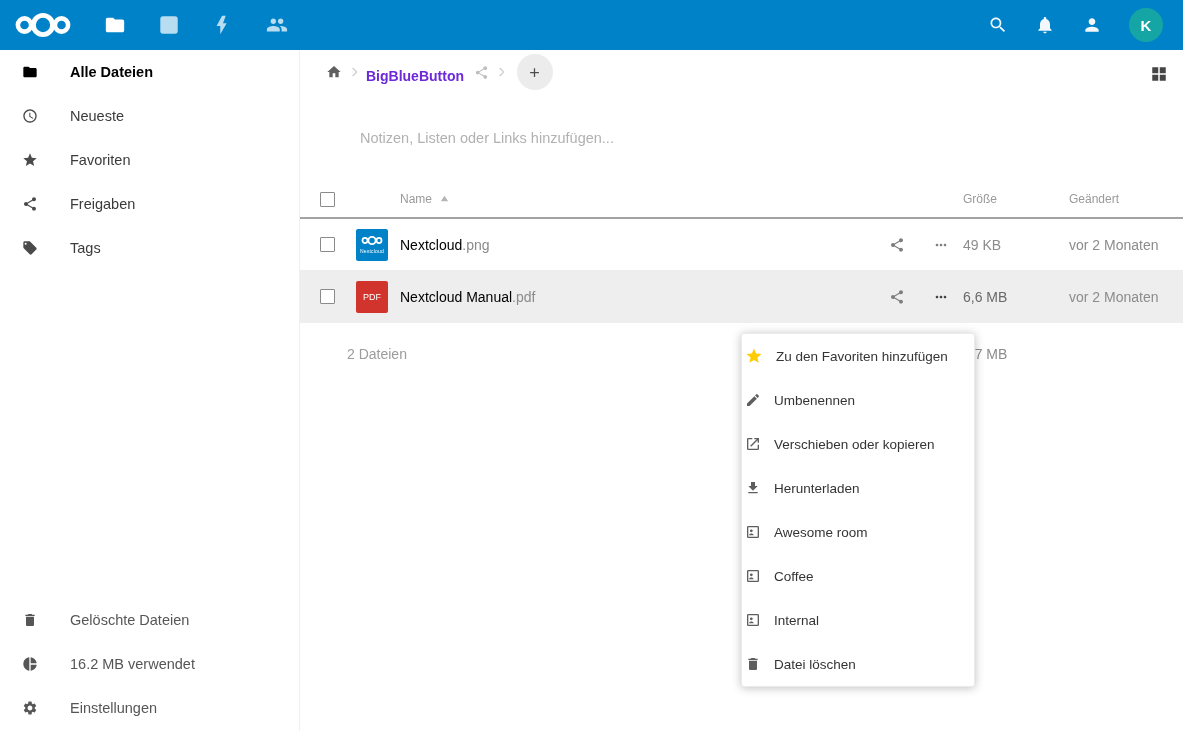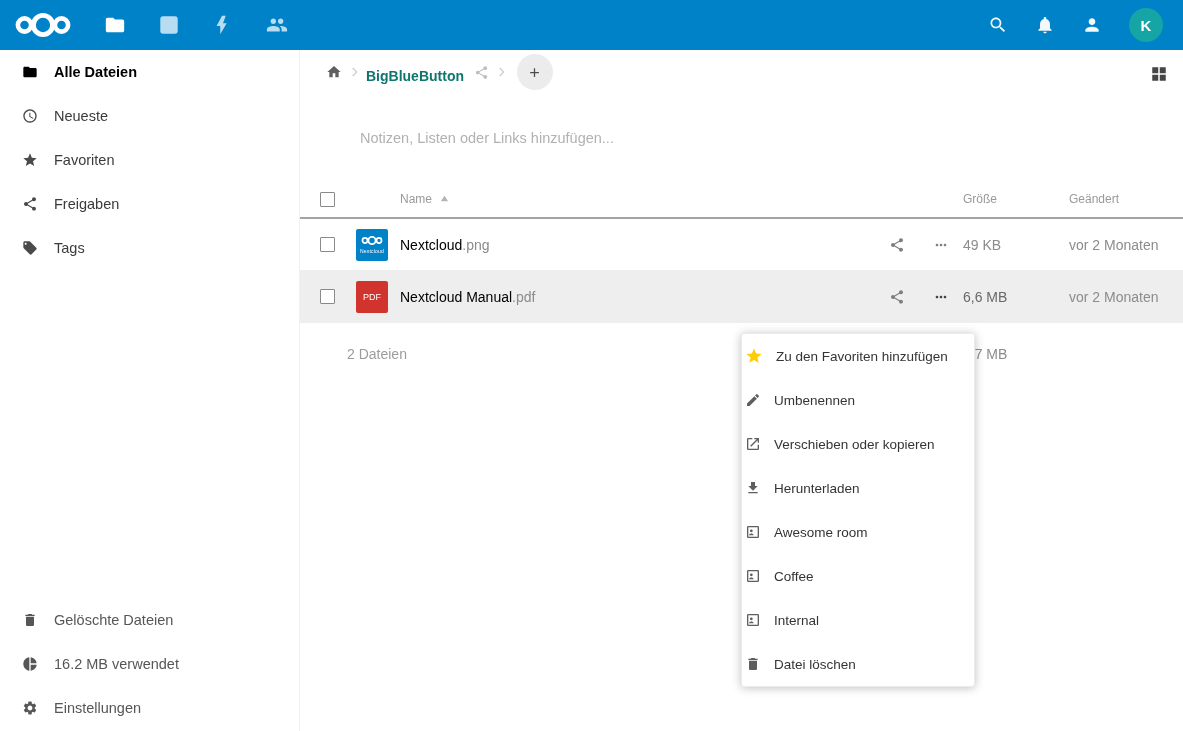--- a/index.html
+++ b/index.html
@@ -23,36 +23,36 @@
   .topbar-right{margin-left:auto;display:flex;align-items:center;gap:27px;padding-right:20px}
   .tb-icon{cursor:pointer;opacity:.95}
   .tb-icon svg{width:20px;height:20px;fill:#fff}
   .avatar{width:34px;height:34px;border-radius:50%;background:var(--avatar-bg);color:#fff;
     display:flex;align-items:center;justify-content:center;font-weight:bold;font-size:15px;
     cursor:pointer}
 
   
   .sidebar{position:absolute;top:50px;left:0;bottom:0;width:300px;background:#fff;
     border-right:1px solid #f0f0f0;z-index:5}
-  .side-item{height:44px;display:flex;align-items:center;padding-left:22px;gap:16px;
+  .side-item{height:44px;display:flex;align-items:center;padding-left:22px;gap:32px;
     font-size:14.5px;color:#3b3b3b;cursor:pointer;white-space:nowrap}
   .side-item svg{width:16px;height:16px;fill:#4a4a4a;flex:none}
   .side-item.active{font-weight:bold;color:#000}
   .side-item.active svg{fill:#000}
   .side-footer{position:absolute;bottom:1px;left:0;right:0}
   .side-footer .side-item{color:#565656}
   .side-footer .side-item svg{fill:#565656}
 
   
   .main{position:absolute;top:50px;left:300px;right:0;bottom:0;background:#fff}
   .crumb-bar{height:44px;display:flex;align-items:center;padding-left:22px}
   .crumb-home{cursor:pointer;padding:4px}
   .crumb-home svg{width:16px;height:16px;fill:#5f5f5f}
   .crumb-sep svg{width:16px;height:16px;fill:#cfcfcf}
-  .crumb-name{font-weight:bold;color:#0f766e;margin:8px 6px 0 4px;cursor:pointer}
+  .crumb-name{font-weight:bold;color:#6d28d9;margin:8px 6px 0 4px;cursor:pointer}
   .crumb-share{cursor:pointer;padding:4px}
   .crumb-share svg{width:15px;height:15px;fill:#bdbdbd}
   .add-btn{width:36px;height:36px;border-radius:50%;background:#ececec;margin-left:8px;
     display:flex;align-items:center;justify-content:center;cursor:pointer}
   .add-btn svg{width:15px;height:15px;fill:#4c4c4c}
   .grid-toggle{position:absolute;top:13px;right:13px;cursor:pointer;padding:2px}
   .grid-toggle svg{width:18px;height:18px;fill:#454545}
 
   .workspace{margin:36px 0 0 60px;color:#b1b1b1;font-size:14.5px;cursor:text}
 

